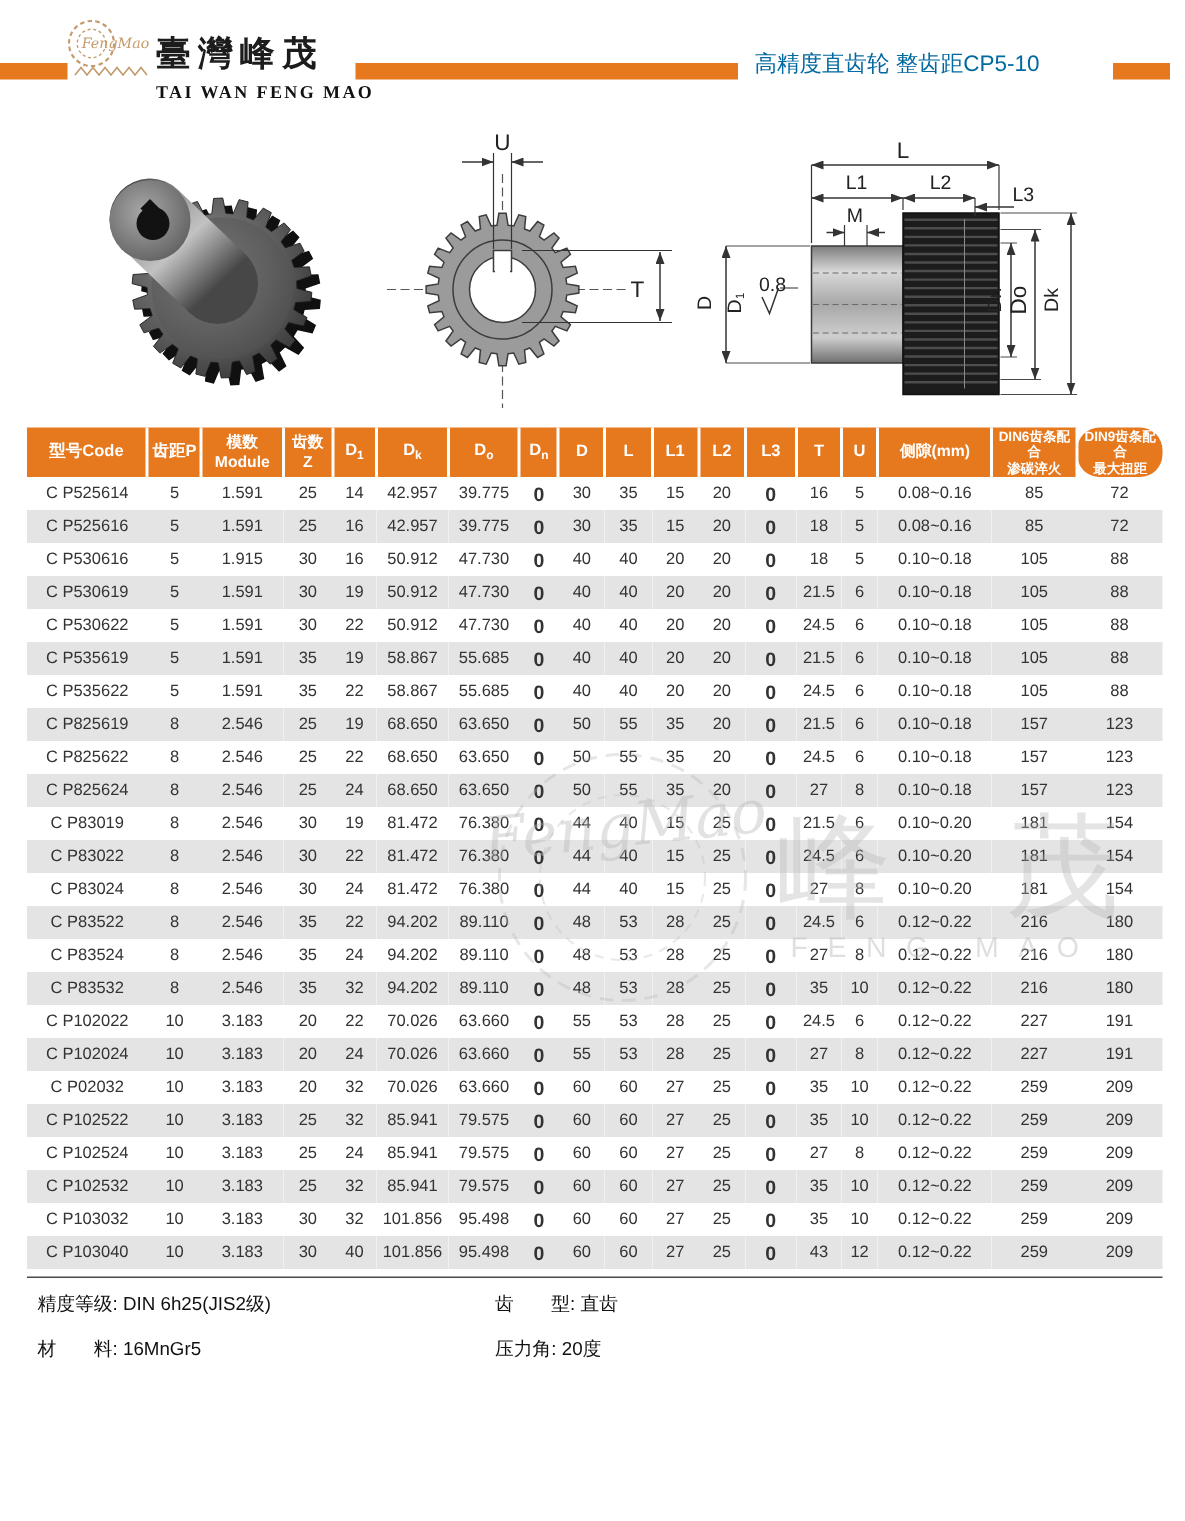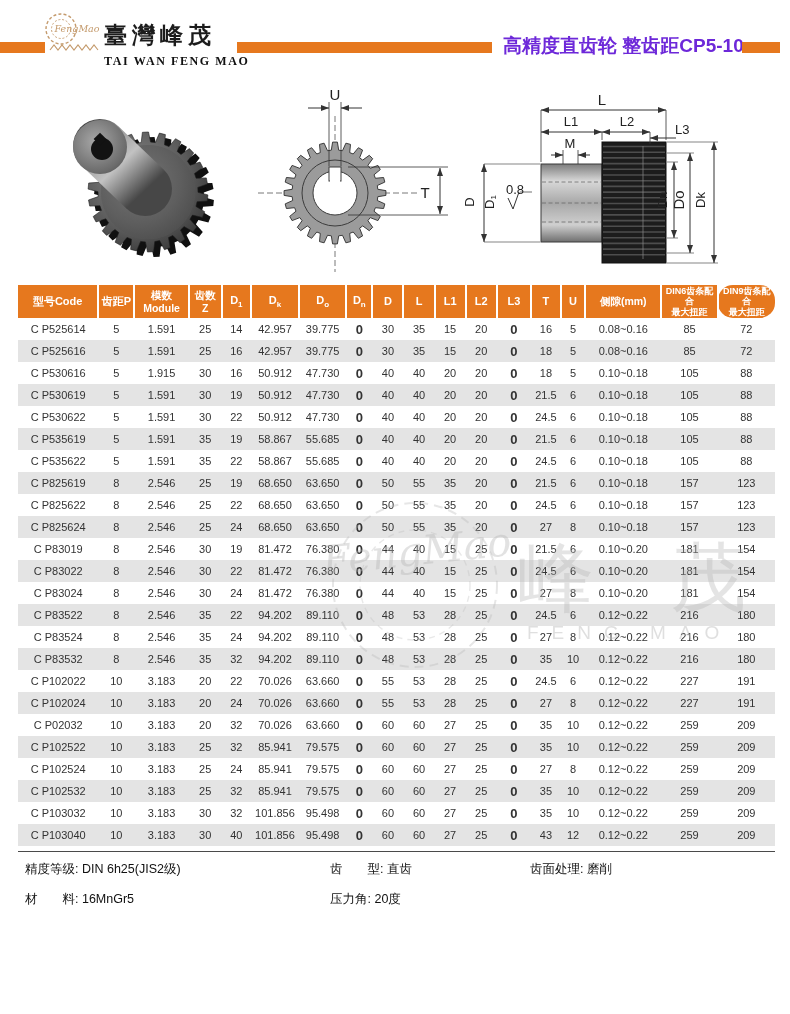--- a/index.html
+++ b/index.html
@@ -9,21 +9,21 @@
   .bar{position:absolute;top:42px;height:11px;background:var(--accent,#E6781E);}
   .bar-left{left:0;width:45px;}
   .bar-mid{left:237px;width:255px;}
   .bar-right{left:742px;width:48px;}
   .logo-box{position:absolute;left:44px;top:5px;width:58px;height:55px;}
   .brand{position:absolute;left:104px;top:9px;margin-top:11px;}
   .brand-cn{font-size:23px;font-weight:bold;letter-spacing:5px;color:#1c1c1c;
             font-family:"DejaVu Serif","Liberation Serif",serif;}
   .brand-en{font-size:12px;font-weight:bold;letter-spacing:1.6px;color:#111;margin-top:3px;
             font-family:"Liberation Serif",serif;}
-  .page-title{position:absolute;left:503px;top:33px;font-size:19px;font-weight:bold;color:#6d28d9;
+  .page-title{position:absolute;left:503px;top:33px;font-size:15px;font-weight:normal;color:#0369a1;
               white-space:nowrap;}
   
   .drawing{position:absolute;}
   .dim-label{font-size:13px;fill:#222;font-family:"Liberation Sans",sans-serif;}
   .dim-big{font-size:15px;}
   
   .spec-table{position:absolute;left:18px;top:285px;width:757px;border-collapse:collapse;
               table-layout:fixed;font-size:11px;color:#333;}
   .spec-table thead th{background:var(--accent,#E6781E);color:#fff;font-weight:bold;height:33px;
               border-right:2px solid #fff;vertical-align:middle;text-align:center;padding:0;
@@ -248,21 +248,21 @@
           <th>D<sub>n</sub></th>
           <th>D</th>
           <th>L</th>
           <th>L1</th>
           <th>L2</th>
           <th>L3</th>
           <th>T</th>
           <th>U</th>
           <th class="mid">侧隙(mm)</th>
           <th class="small">DIN6齿条配合
-最大扭距</th>
+渗碳淬火</th>
           <th class="small">DIN9齿条配合
 最大扭距</th>
         </tr>
       </thead>
     <tbody id="table-body">
         <tr>
           <td>C P525614</td>
           <td>5</td>
           <td>1.591</td>
           <td>25</td>
@@ -768,20 +768,16 @@
       <div class="note-line">
         <span class="note-label">齿　　型:</span>
         <span>直齿</span>
       </div>
       <div class="note-line">
         <span class="note-label">压力角:</span>
         <span>20度</span>
       </div>
     </div>
     <div class="note-col" style="left:512px">
-      <div class="note-line">
-        <span class="note-label">齿面处理:</span>
-        <span>磨削</span>
-      </div>
     </div>
   </div>
 
 </div>
 
 </body></html>

